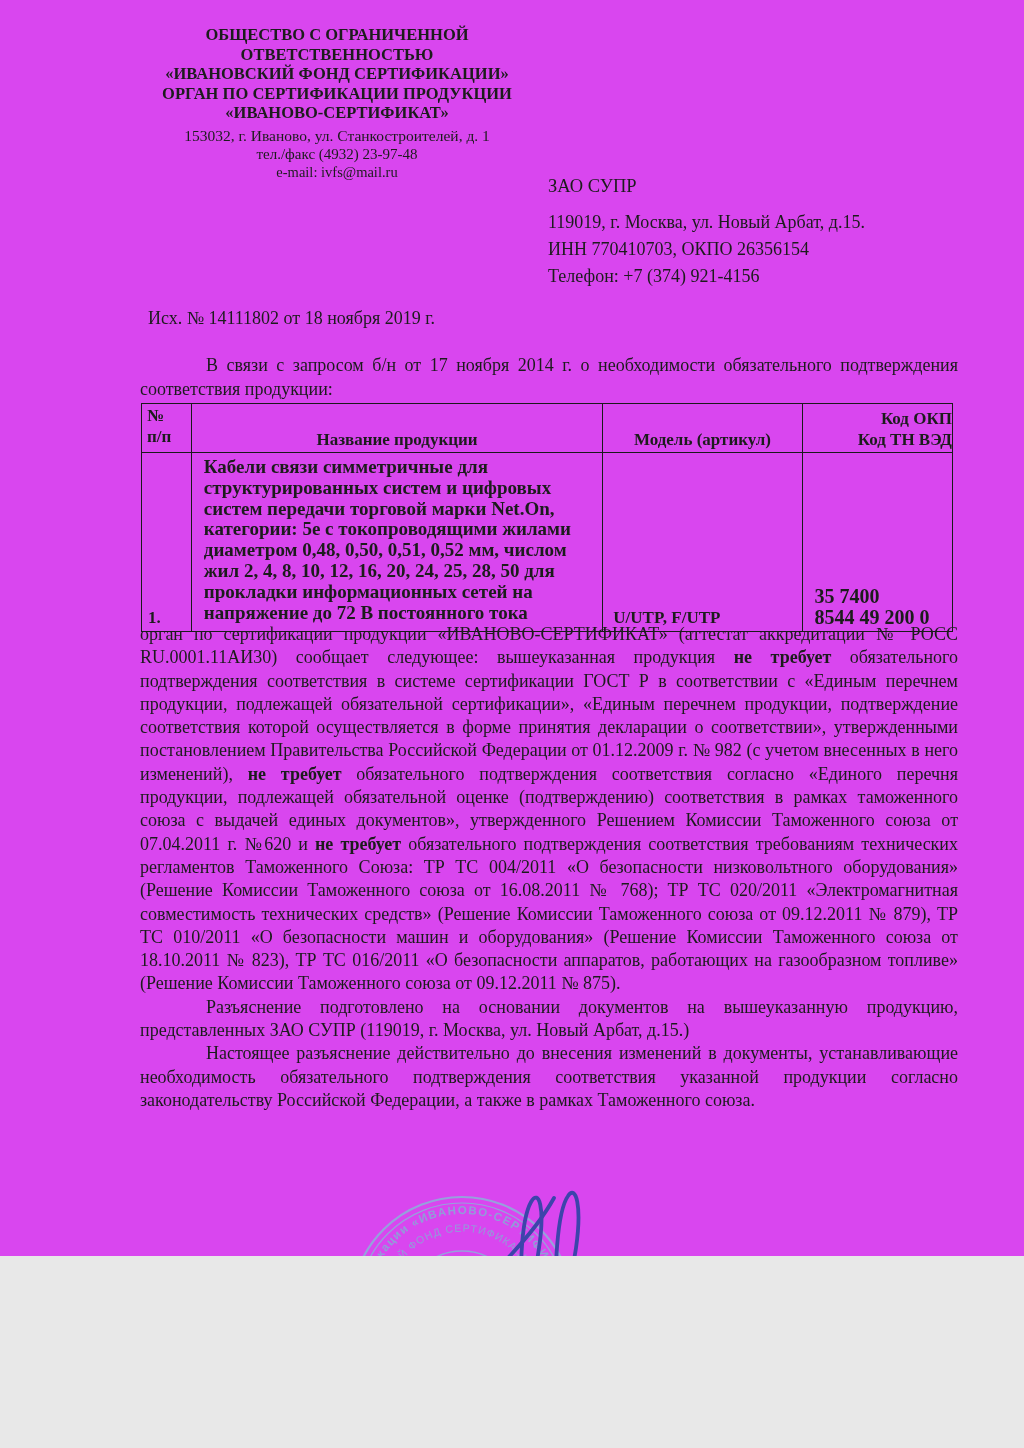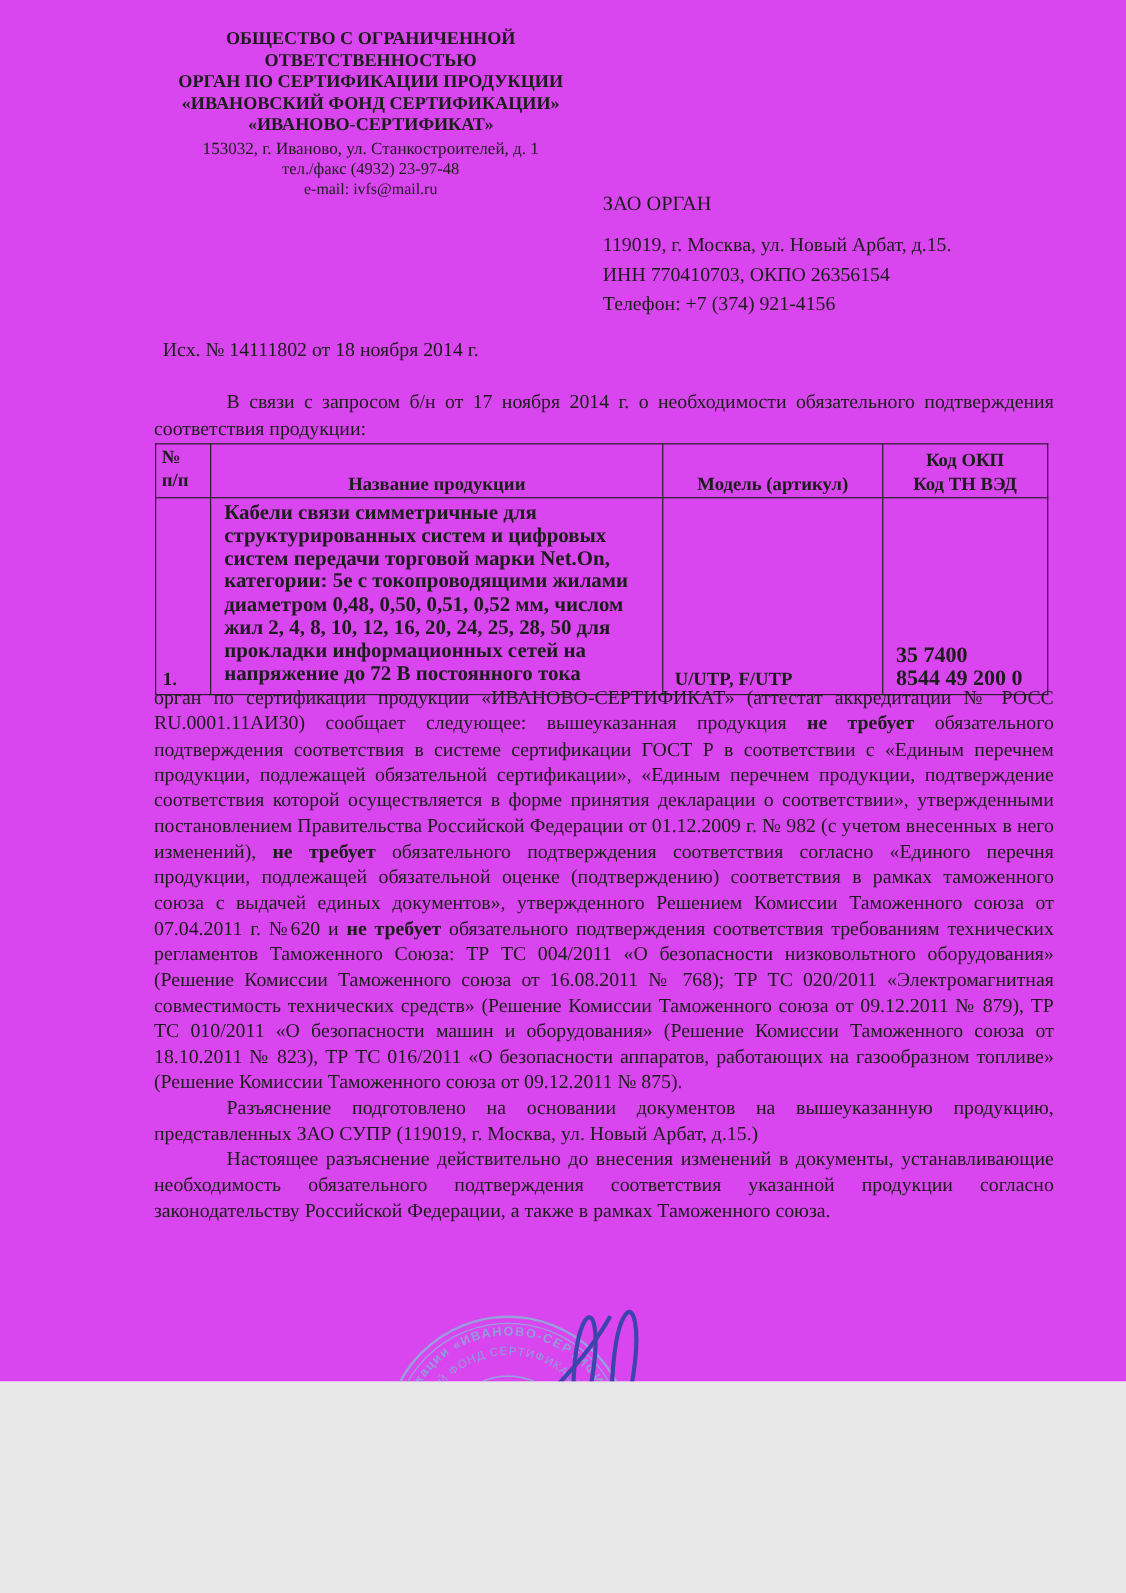--- a/index.html
+++ b/index.html
@@ -28,21 +28,21 @@
   .doc-table{left:141px;top:403px;width:812px;border-collapse:collapse;}
   .doc-table td{border:1.6px solid #1a1a1a;vertical-align:bottom;padding:0;}
   .doc-table .c-num{width:46px;}
   .doc-table .c-name{width:414px;}
   .doc-table .c-model{width:203px;}
   .doc-table .c-code{width:149px;}
   .th-row td{height:46px;font-weight:bold;font-size:17px;}
   .th-num{vertical-align:top !important;padding:1px 0 0 5px !important;
           font-size:16.5px;line-height:21px;}
   .th-center{text-align:center;padding-bottom:2px !important;}
-  .th-code{text-align:center;line-height:21px;padding-bottom:2px !important;}
+  .th-code{text-align:right;line-height:21px;padding-bottom:2px !important;}
   .body-row td{height:172px;font-weight:bold;}
   .cell-num{padding:0 0 3px 6px !important;font-size:17px;}
   .cell-name{vertical-align:top !important;padding:4px 10px 2px 12px !important;
              font-size:19px;line-height:20.8px;}
   .cell-model{padding:0 0 3px 10px !important;font-size:17px;}
   .cell-code{padding:0 0 3px 12px !important;font-size:20px;line-height:21px;}
   
   .bodytext{left:140px;top:623px;width:818px;font-size:18px;line-height:23.3px;
             text-align:justify;}
   .bodytext p{margin:0;}
@@ -57,36 +57,36 @@
   b{font-weight:bold;}
 </style>
 </head>
 <body>
 
 <div class="page">
 
   <div class="abs letterhead">
     <div class="lh-line">ОБЩЕСТВО С ОГРАНИЧЕННОЙ</div>
     <div class="lh-line">ОТВЕТСТВЕННОСТЬЮ</div>
+    <div class="lh-line">«ИВАНОВСКИЙ ФОНД СЕРТИФИКАЦИИ»</div>
     <div class="lh-line">ОРГАН ПО СЕРТИФИКАЦИИ ПРОДУКЦИИ</div>
-    <div class="lh-line">«ИВАНОВСКИЙ ФОНД СЕРТИФИКАЦИИ»</div>
     <div class="lh-line">«ИВАНОВО-СЕРТИФИКАТ»</div>
     <div class="lh-address">153032, г. Иваново, ул. Станкостроителей, д. 1</div>
     <div class="lh-phone">тел./факс (4932) 23-97-48</div>
     <div class="lh-email">e-mail: ivfs@mail.ru</div>
   </div>
 
   <div class="abs recipient">
-    <div class="rc-name">ЗАО ОРГАН</div>
+    <div class="rc-name">ЗАО СУПР</div>
     <div class="rc-line">119019, г. Москва, ул. Новый Арбат, д.15.</div>
     <div class="rc-line">ИНН 770410703, ОКПО 26356154</div>
     <div class="rc-line">Телефон: +7 (374) 921-4156</div>
   </div>
 
-  <div class="abs refline">Исх. № 14111802  от 18 ноября 2014 г.</div>
+  <div class="abs refline">Исх. № 14111802  от 18 ноября 2019 г.</div>
 
   <div class="abs intro">В связи с запросом б/н от 17 ноября 2014 г. о необходимости обязательного подтверждения соответствия продукции:</div>
 
   <table class="abs doc-table">
     <tbody>
         <tr class="th-row">
       <td class="c-num th-num">
         <div>№</div>
         <div>п/п</div>
       </td>

